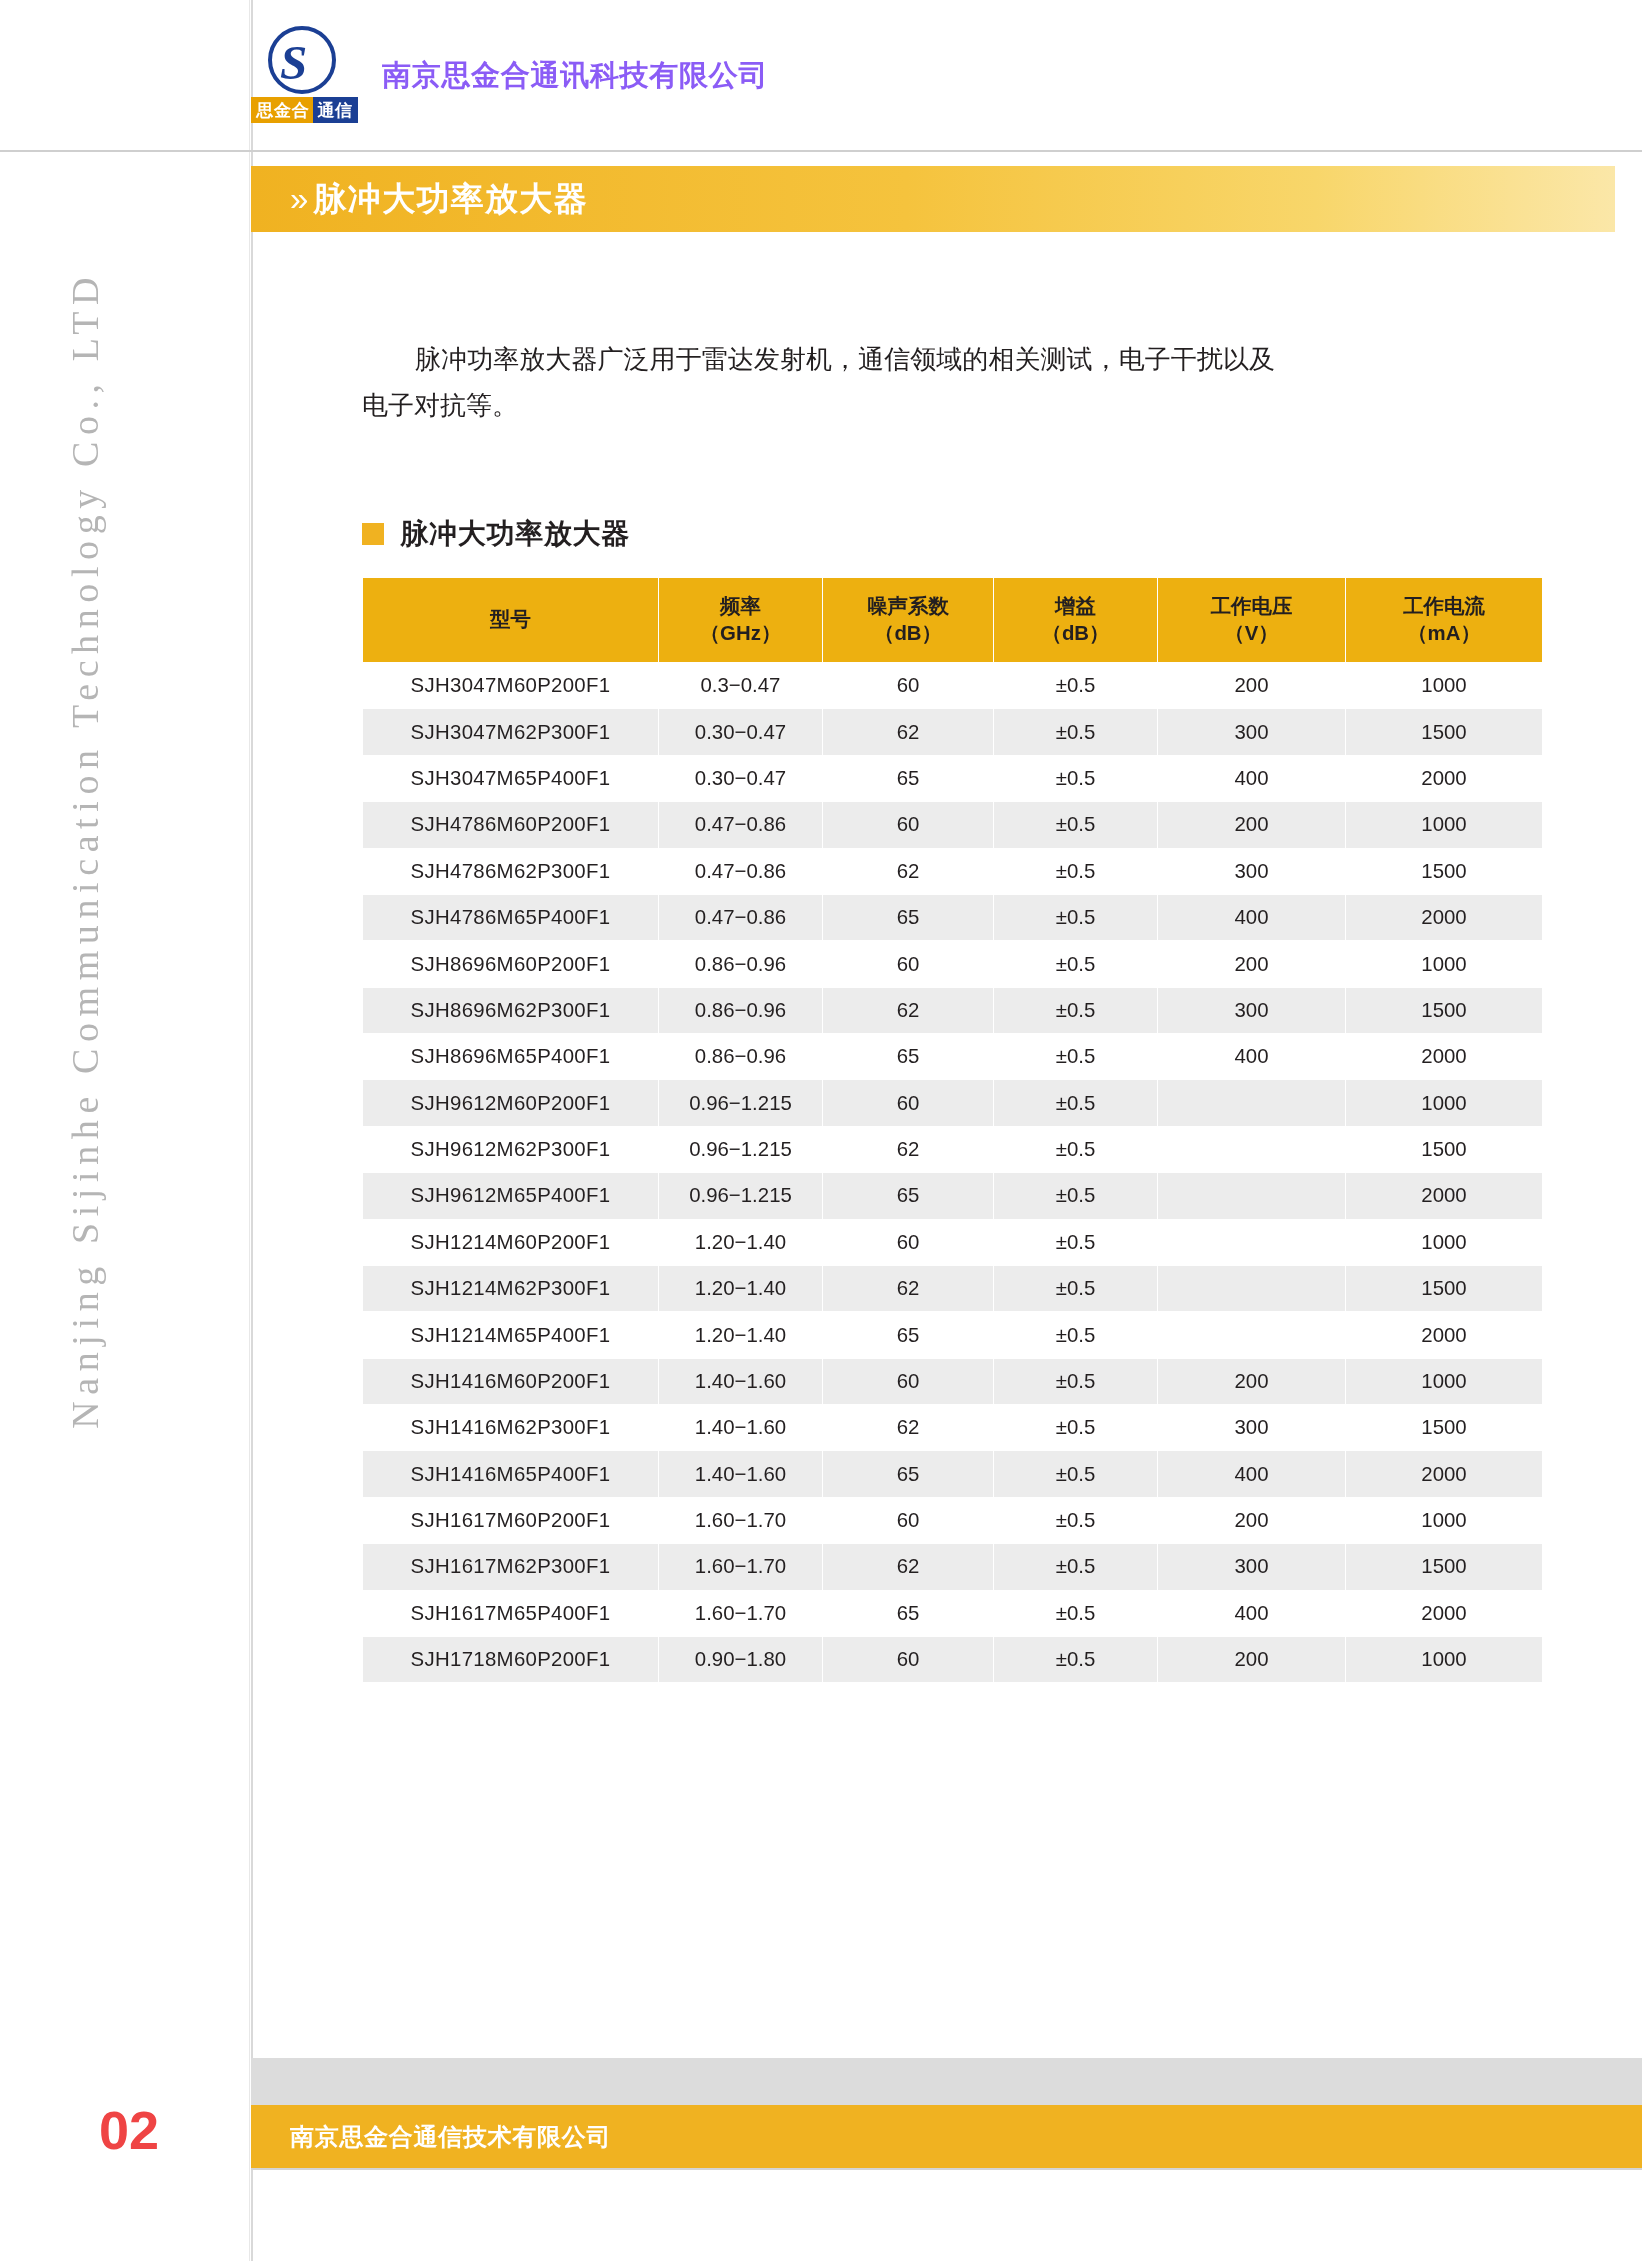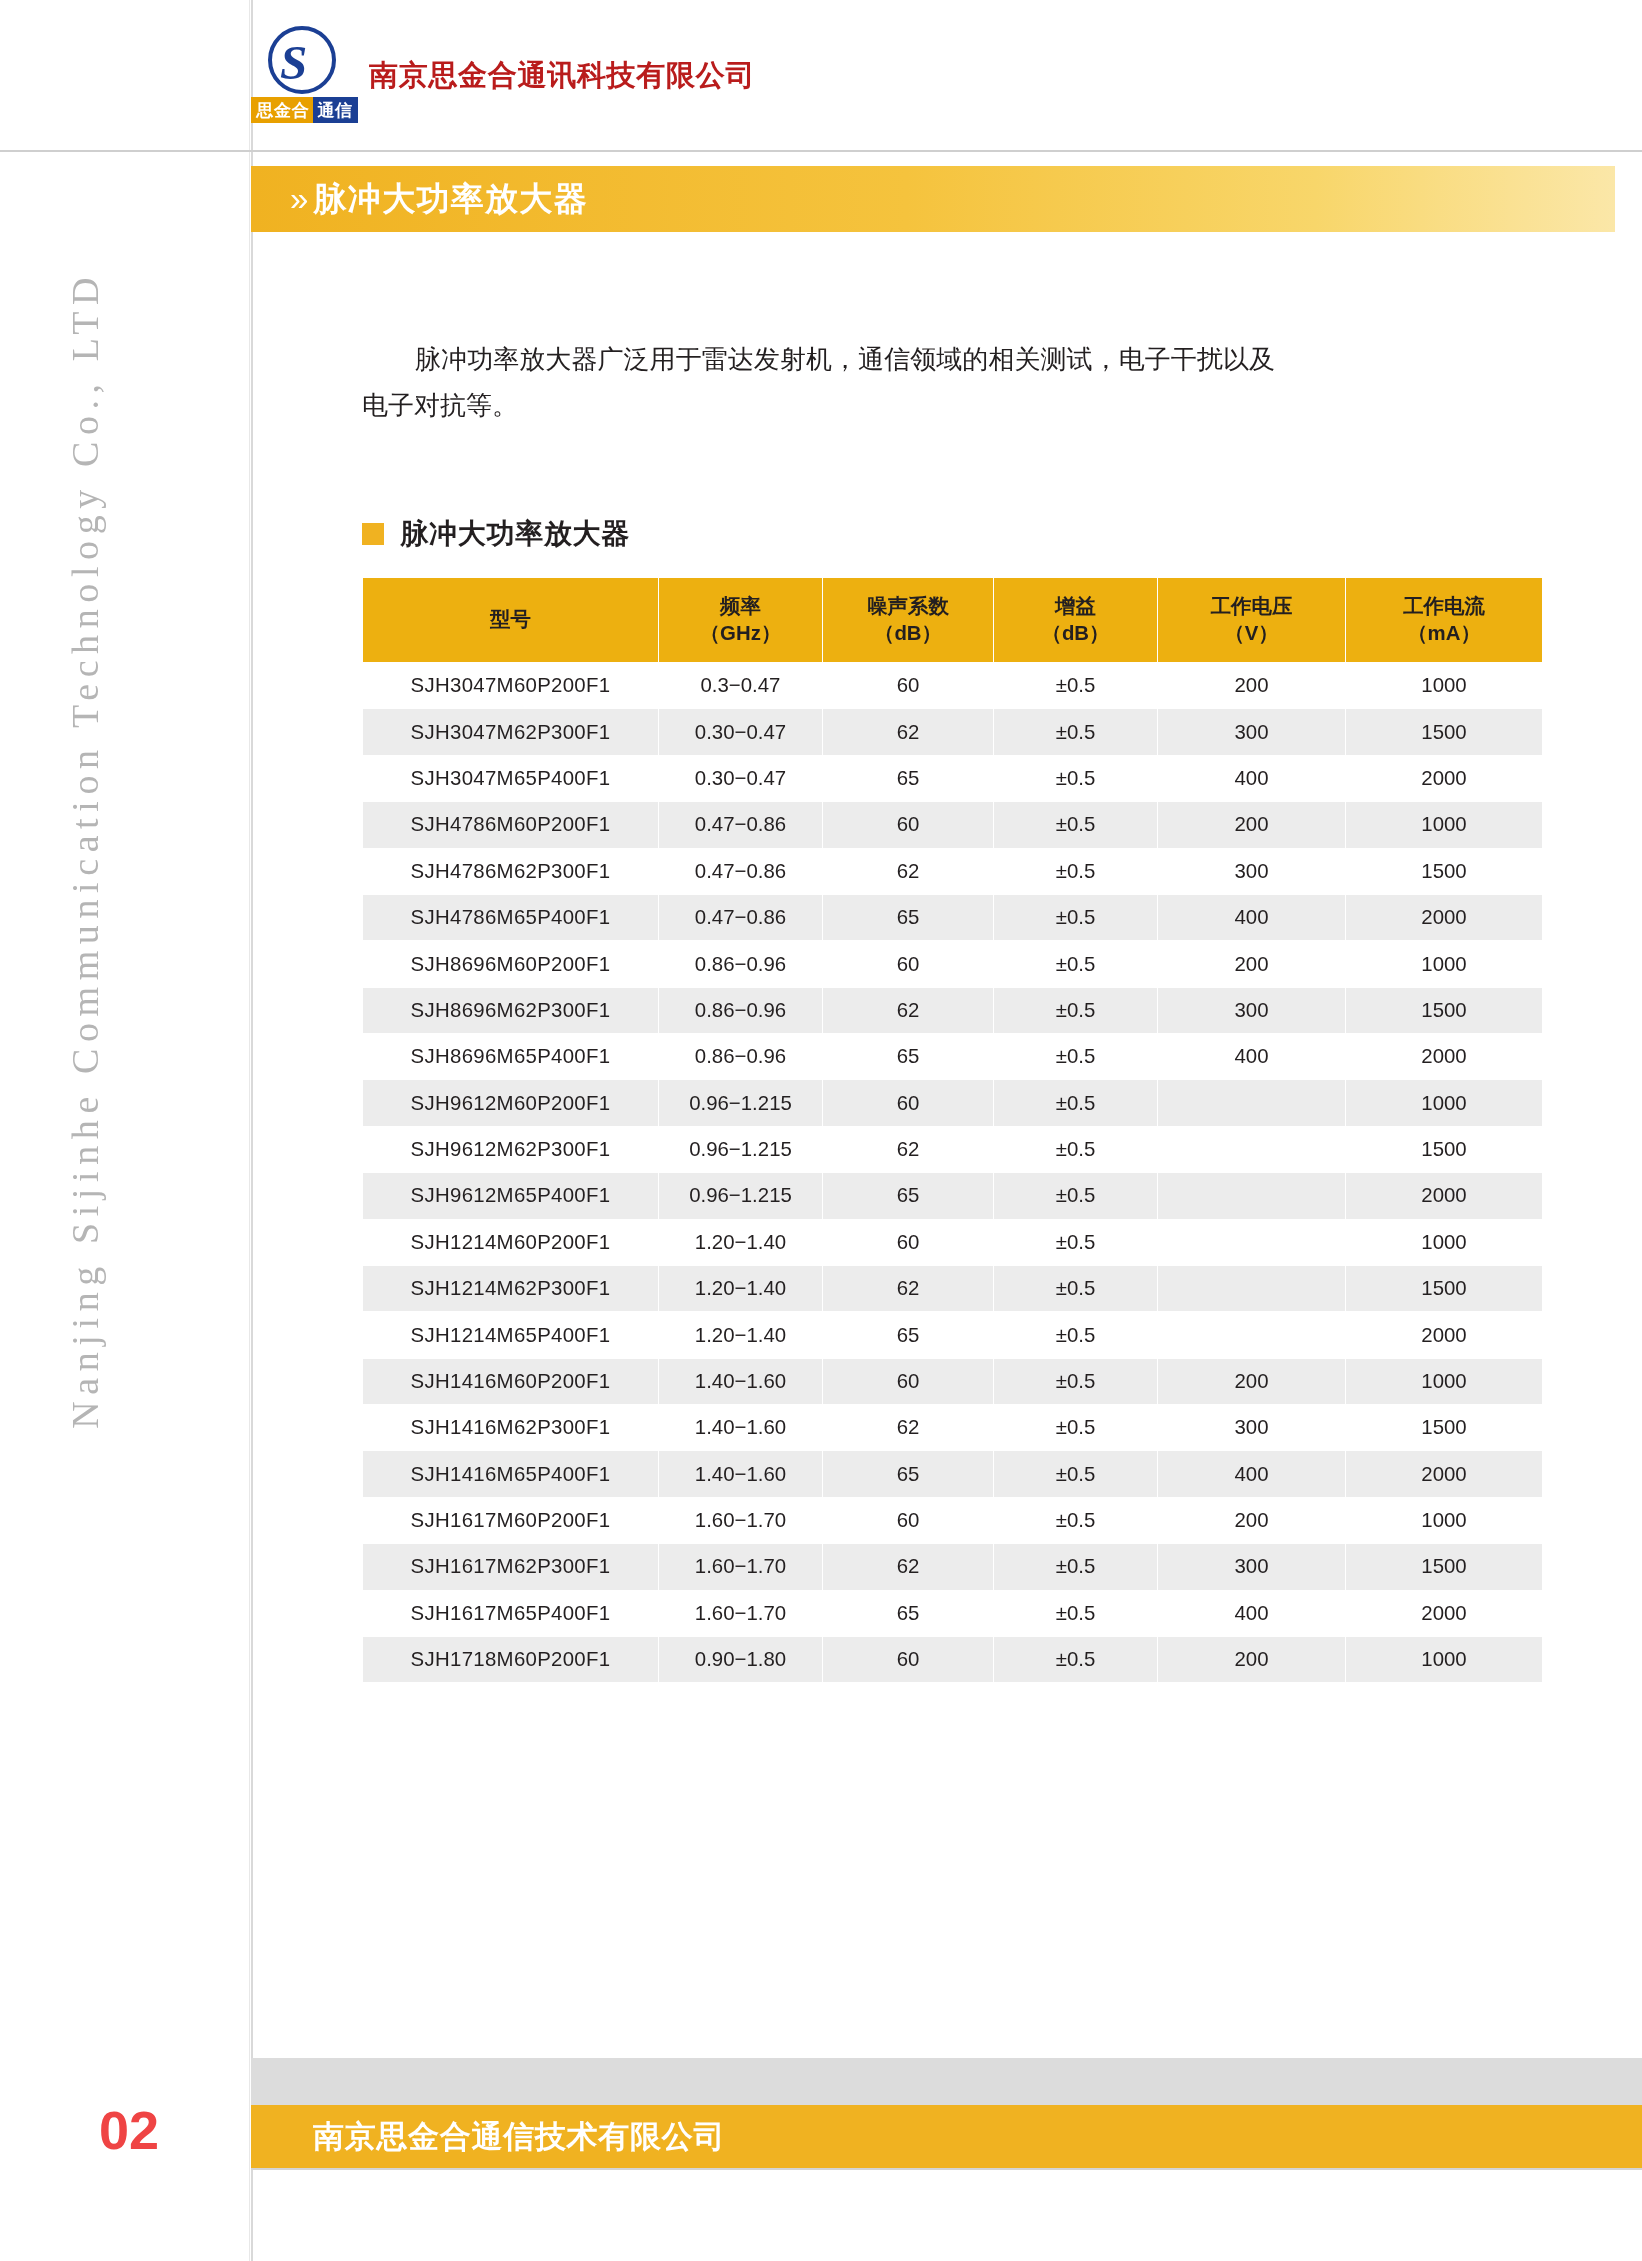--- a/index.html
+++ b/index.html
@@ -116,22 +116,22 @@
   .logo-badge-b {
     background: #1b3f94;
     padding: 2.6px 5.3px 2.6px 4px;
     letter-spacing: 0.7px;
     display: flex;
     align-items: center;
   }
   .company-name {
     font-size: 29px;
     font-weight: bold;
-    color: #b91c1c;
-    margin-left: 7px;
+    color: #8b5cf6;
+    margin-left: 20px;
     letter-spacing: 0.7px;
     white-space: nowrap;
   }
 
   
   .title-band {
     position: absolute;
     left: 251px;
     top: 166px;
     width: 1364px;
@@ -257,24 +257,24 @@
     position: absolute;
     left: 251px;
     top: 2105px;
     width: 1391px;
     height: 63px;
     background: #f0b221;
     display: flex;
     align-items: center;
   }
   .footer-text {
-    font-size: 31px;
+    font-size: 24px;
     color: #ffffff;
     font-weight: bold;
-    margin-left: 62px;
+    margin-left: 39px;
     letter-spacing: 0.7px;
     white-space: nowrap;
     text-align: right;
   }
   .page-number {
     position: absolute;
     left: 99px;
     top: 2099px;
     font-size: 54px;
     font-weight: bold;

